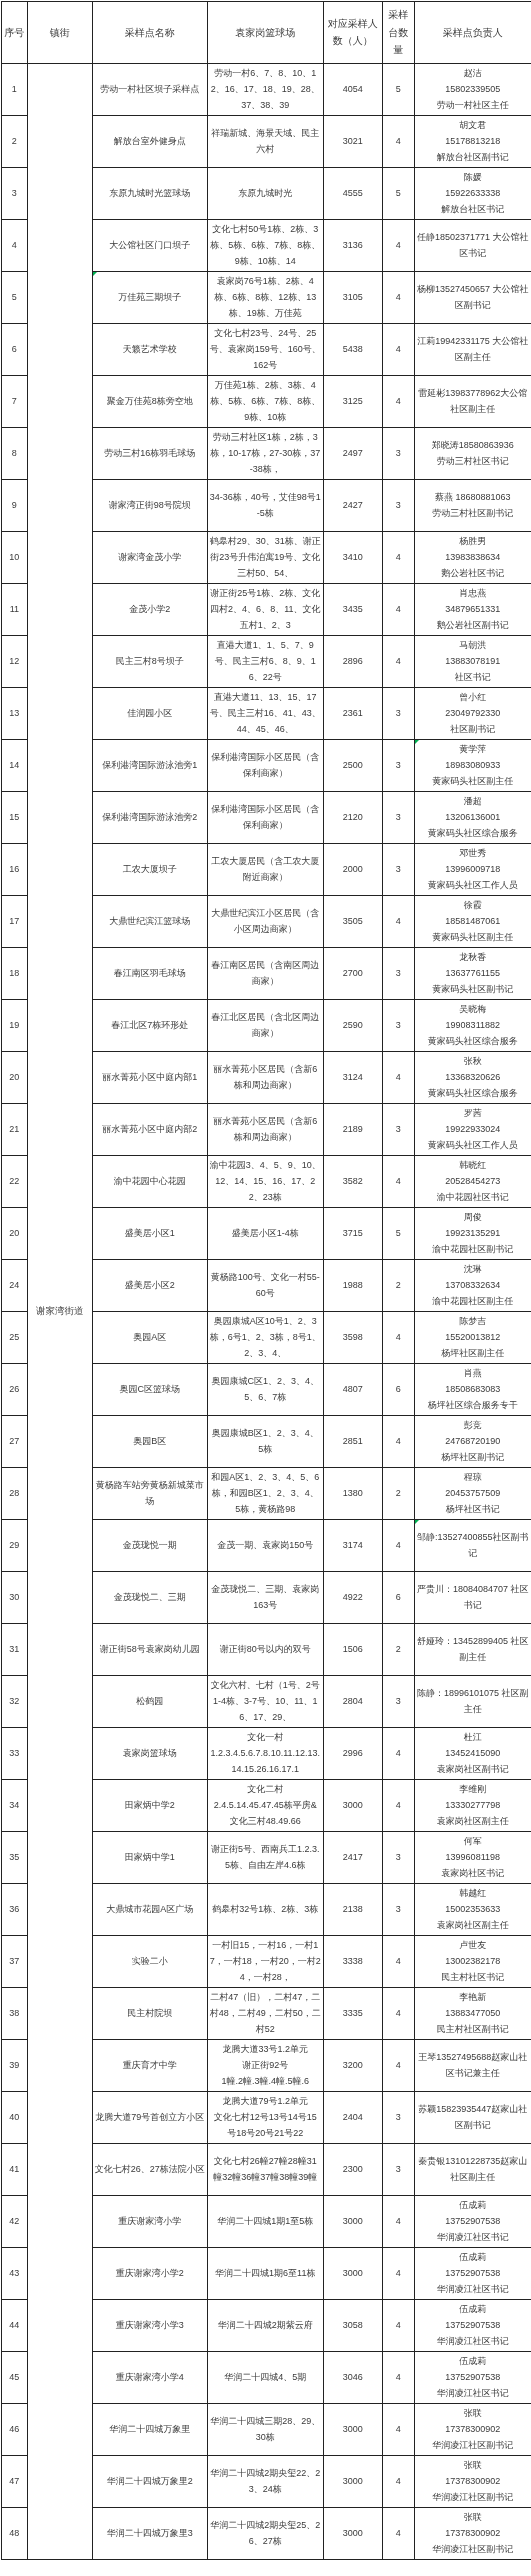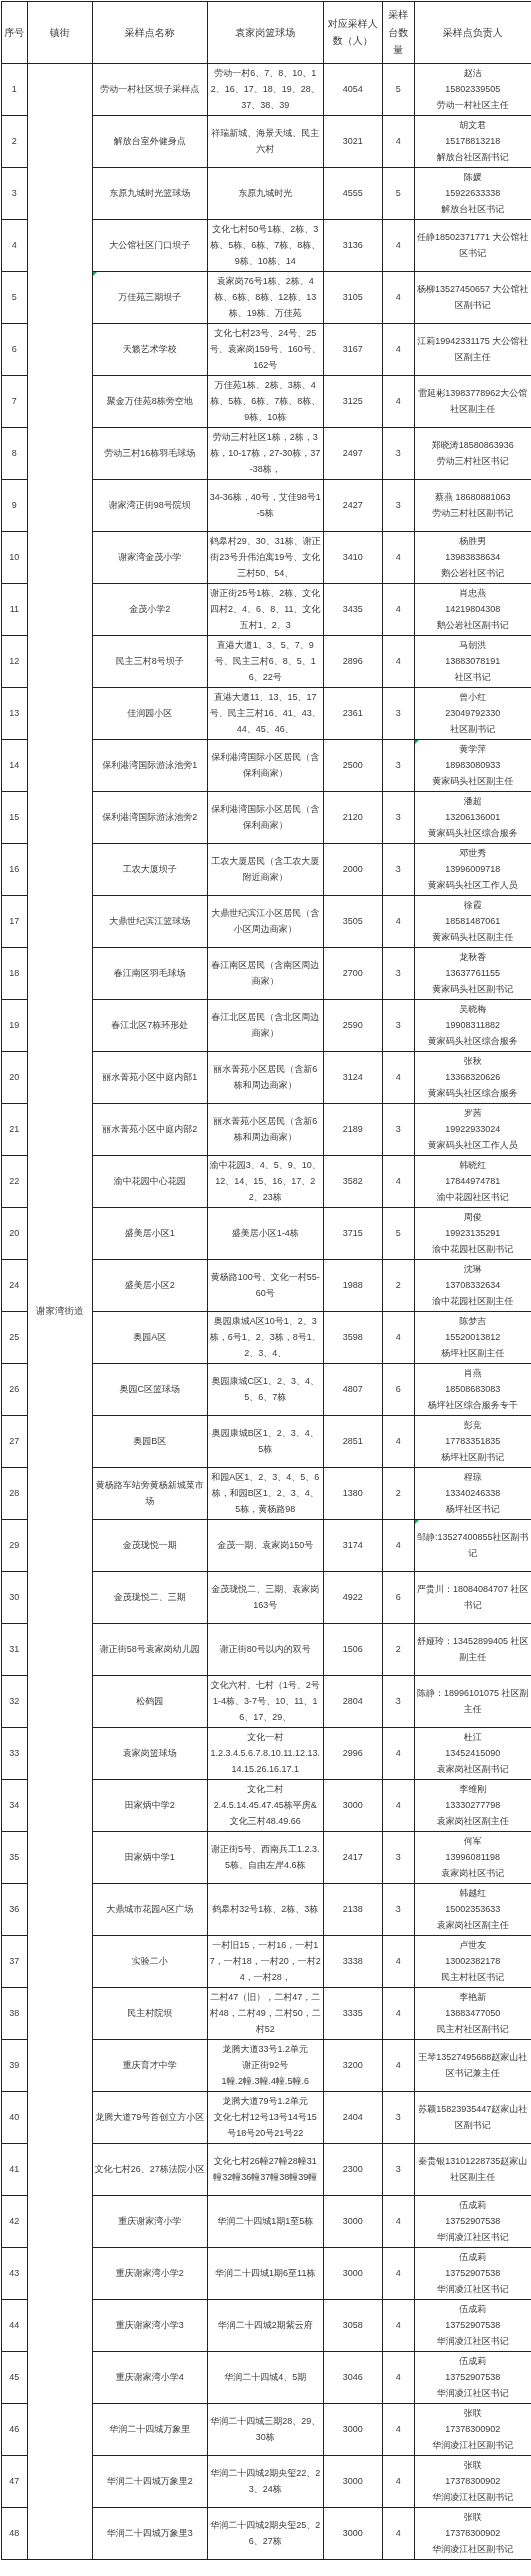--- a/index.html
+++ b/index.html
@@ -193,21 +193,21 @@
         <td>
           <div class="clip">6</div>
         </td>
         <td>
           <div class="clip">天籁艺术学校</div>
         </td>
         <td>
           <div class="clip">文化七村23号、24号、25号、袁家岗159号、160号、162号</div>
         </td>
         <td>
-          <div class="clip">3167</div>
+          <div class="clip">5438</div>
         </td>
         <td>
           <div class="clip">4</div>
         </td>
         <td>
           <div class="clip">江莉19942331175 大公馆社区副主任</div>
         </td>
       </tr>
       <tr>
         <td>
@@ -304,33 +304,33 @@
           <div class="clip">谢正街25号1栋、2栋、文化四村2、4、6、8、11、文化五村1、2、3</div>
         </td>
         <td>
           <div class="clip">3435</div>
         </td>
         <td>
           <div class="clip">4</div>
         </td>
         <td>
           <div class="clip">肖忠燕
-14219804308
+34879651331
 鹅公岩社区副书记</div>
         </td>
       </tr>
       <tr>
         <td>
           <div class="clip">12</div>
         </td>
         <td>
           <div class="clip">民主三村8号坝子</div>
         </td>
         <td>
-          <div class="clip">直港大道1、3、5、7、9号、民主三村6、8、5、16、22号</div>
+          <div class="clip">直港大道1、1、5、7、9号、民主三村6、8、9、16、22号</div>
         </td>
         <td>
           <div class="clip">2896</div>
         </td>
         <td>
           <div class="clip">4</div>
         </td>
         <td>
           <div class="clip">马朝洪
 13883078191
@@ -547,21 +547,21 @@
           <div class="clip">渝中花园3、4、5、9、10、12、14、15、16、17、22、23栋</div>
         </td>
         <td>
           <div class="clip">3582</div>
         </td>
         <td>
           <div class="clip">4</div>
         </td>
         <td>
           <div class="clip">韩晓红
-17844974781
+20528454273
 渝中花园社区书记</div>
         </td>
       </tr>
       <tr>
         <td>
           <div class="clip">20</div>
         </td>
         <td>
           <div class="clip">盛美居小区1</div>
         </td>
@@ -657,21 +657,21 @@
           <div class="clip">奥园康城B区1、2、3、4、5栋</div>
         </td>
         <td>
           <div class="clip">2851</div>
         </td>
         <td>
           <div class="clip">4</div>
         </td>
         <td>
           <div class="clip">彭竞
-17783351835
+24768720190
 杨坪社区副书记</div>
         </td>
       </tr>
       <tr>
         <td>
           <div class="clip">28</div>
         </td>
         <td>
           <div class="clip">黄杨路车站旁黄杨新城菜市场</div>
         </td>
@@ -679,21 +679,21 @@
           <div class="clip">和园A区1、2、3、4、5、6栋，和园B区1、2、3、4、5栋，黄杨路98</div>
         </td>
         <td>
           <div class="clip">1380</div>
         </td>
         <td>
           <div class="clip">2</div>
         </td>
         <td>
           <div class="clip">程琼
-13340246338
+20453757509
 杨坪社区书记</div>
         </td>
       </tr>
       <tr>
         <td>
           <div class="clip">29</div>
         </td>
         <td>
           <div class="clip">金茂珑悦一期</div>
         </td>

